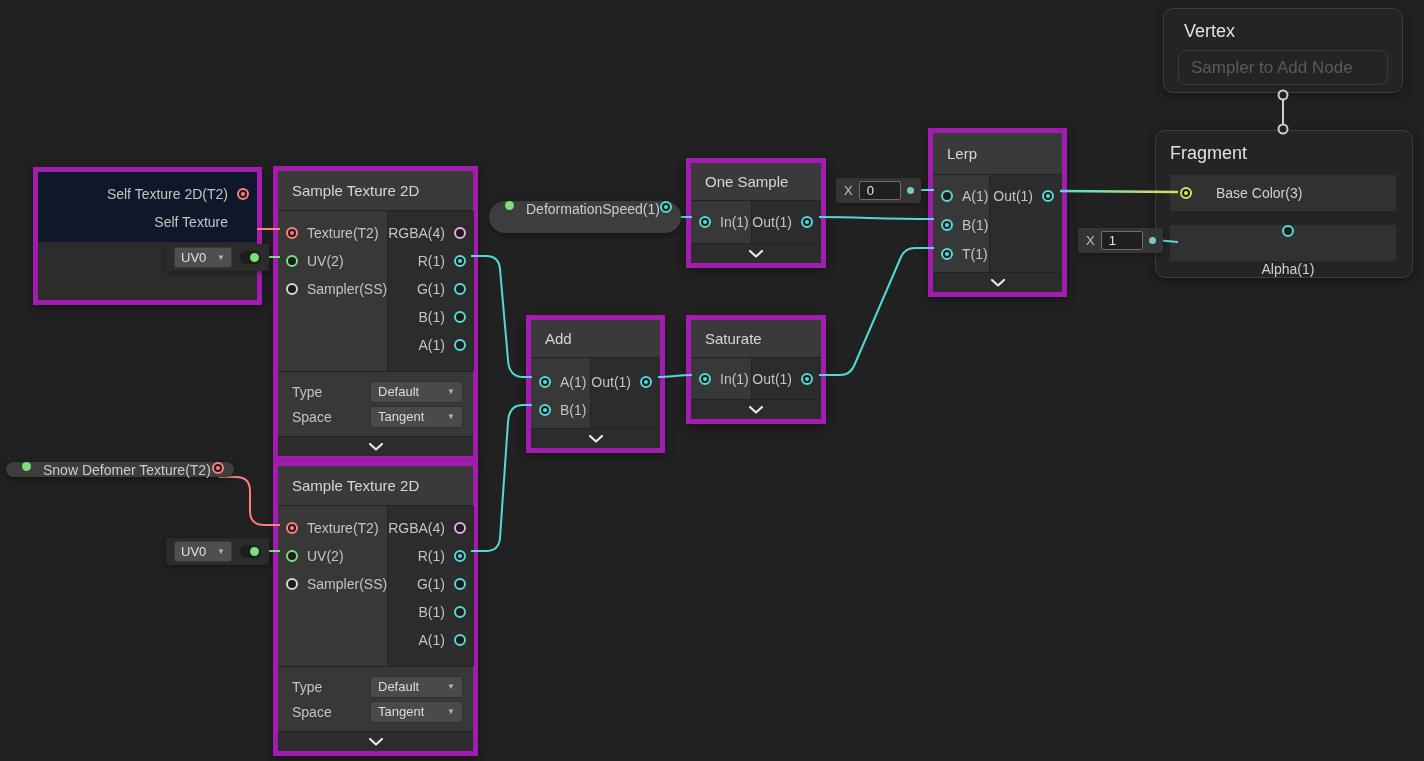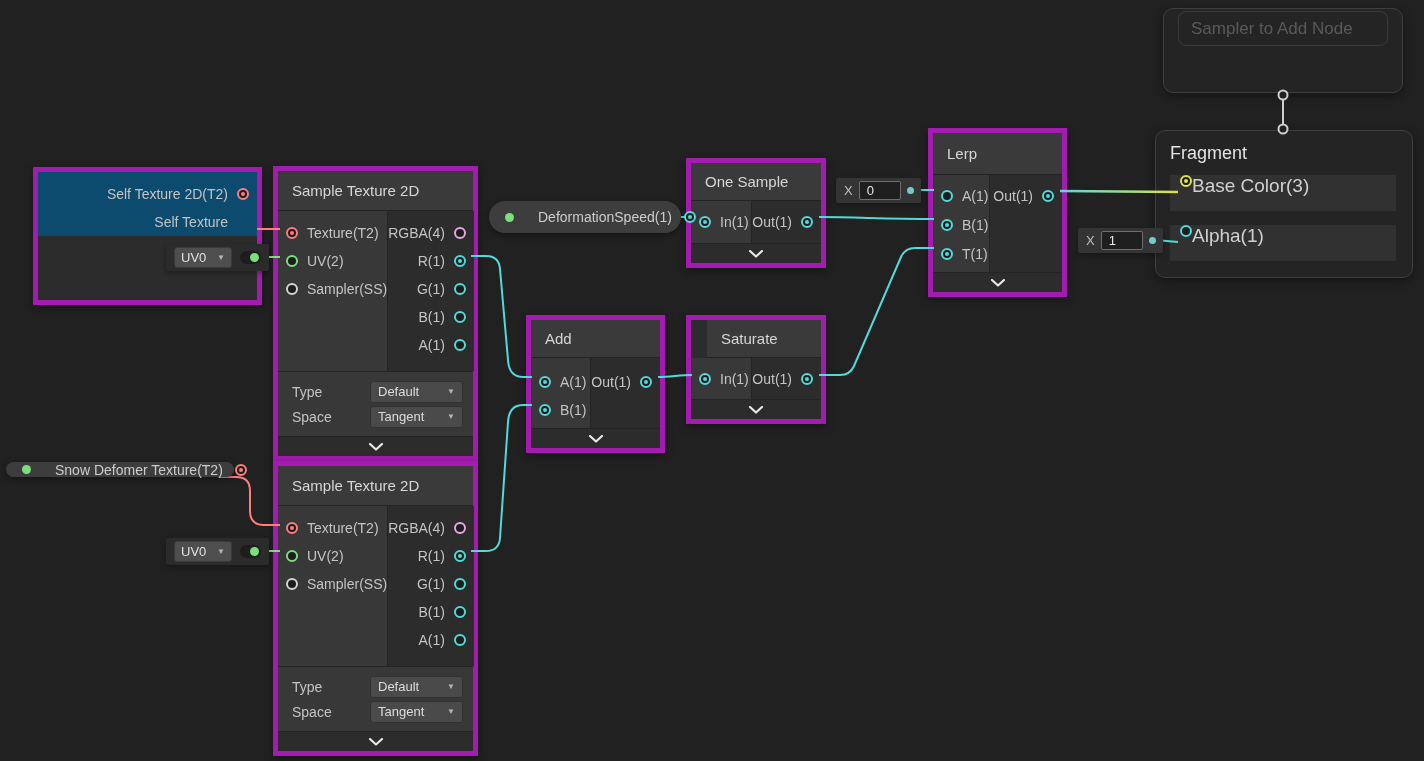--- a/index.html
+++ b/index.html
@@ -66,23 +66,22 @@
   .dd-arrow { font-size:8px; color:#b5b5b5; }
   .collapse {
     height:20px; background:#2c2c2c; border-top:1px solid #242424;
     display:flex; align-items:center; justify-content:center;
   }
 
   
   .pill {
     position:absolute; z-index:30;
     background:#3d3d3d; border-radius:16px;
-    display:flex; align-items:center;
+    display:flex; align-items:flex-start;
     box-shadow:0 2px 6px rgba(0,0,0,.4);
-    gap:12px;
   }
   .pill .dot { width:9px; height:9px; border-radius:50%; background:var(--green); margin:0 12px 0 16px; flex:0 0 9px; }
   .pill .plabel { font-size:14px; color:#cccccc; flex:1; white-space:nowrap; }
   .pill .port { margin-right:10px; }
 
   
   .fwidget {
     position:absolute; z-index:30;
     background:#2b2b2b; border-radius:2px;
     display:flex; align-items:center; gap:8px;
@@ -117,22 +116,22 @@
   }
   .master-title { font-size:18px; color:#e2e2e2; padding:12px 20px 6px 20px; }
   .hint-box {
     margin:2px 14px; height:35px;
     border:1px solid #3a3a3a; border-radius:8px;
     display:flex; align-items:center; padding:0 12px;
     font-size:17px; color:#5a5a5a; white-space:nowrap; overflow:hidden;
   }
   .block-row {
     position:absolute; left:14px; right:16px; height:36px;
-    background:#313131; display:flex; gap:0;
-    padding-left:10px; font-size:19px; color:#d0d0d0;
+    background:#313131; display:flex; align-items:center; gap:24px;
+    padding-left:10px; font-size:14px; color:#d0d0d0;
   }
 
   
   #wires { position:absolute; left:0; top:0; z-index:20; pointer-events:none; }
   #wires path, #wires line { pointer-events:stroke; }
 </style>
 </head>
 <body>
 
 <svg id="wires" width="1424" height="761" viewBox="0 0 1424 761">
@@ -154,21 +153,21 @@
   <path d="M1060,191 L1178,192" stroke="url(#g-cy)" stroke-width="2.5" fill="none"></path>
   <path d="M1155,240 L1178,242" stroke="#52d9d9" stroke-width="2" fill="none"></path>
   <path d="M219,477 H236 Q250,477 250,491 V511 Q250,525 264,525 H280" stroke="#ff7d7d" stroke-width="2" fill="none"></path>
   <path d="M263,551 H280" stroke="#7be07b" stroke-width="2" fill="none"></path>
   <line x1="1283" y1="99" x2="1283" y2="125" stroke="#cfcfcf" stroke-width="2"></line>
   <circle cx="1283" cy="95" r="4.5" fill="#212121" stroke="#cfcfcf" stroke-width="2"></circle>
   <circle cx="1283" cy="129" r="4.5" fill="#212121" stroke="#cfcfcf" stroke-width="2"></circle>
 </svg>
 
 <div class="node" style="left:33px; top:167px; width:229px; height:138px;">
-  <div style="background:#0c4a6e; padding:8px 0 0 0;">
+  <div style="background:#0f172a; padding:8px 0 6px 0;">
     <div class="out-row">
       <span class="plabel">Self Texture 2D(T2)</span>
       <span class="port con c-red"></span>
     </div>
     <div class="out-row">
       <span class="plabel">Self Texture</span>
       <span class="port c-green" style="visibility:hidden;"></span>
     </div>
   </div>
 </div>
@@ -351,21 +350,21 @@
     </div>
   </div>
   <div class="collapse">
     <svg width="14" height="8" viewBox="0 0 14 8">
         <path d="M1 1 L7 6.5 L13 1" fill="none" stroke="#e8e8e8" stroke-width="2.2" stroke-linecap="round" stroke-linejoin="round"></path>
       </svg>
   </div>
 </div>
 
 <div class="node" style="left:686px; top:315px; width:140px;">
-  <div class="node-title" style="height:38px;margin-left:16px;">
+  <div class="node-title" style="height:38px;">
     <span>Saturate</span>
   </div>
   <div class="ports" style="height:41px;">
     <div class="in-col" style="width:67px; padding:0; display:flex; align-items:center;">
       <div class="in-row" style="height:41px;">
           <span class="port con c-cyan"></span>
           <span class="plabel">In(1)</span>
         </div>
     </div>
     <div class="out-col" style="padding:0; display:flex; align-items:center; justify-content:flex-end;">
@@ -453,26 +452,27 @@
   <span class="cdot"></span>
 </div>
 
 <div class="fwidget" style="left:1078px; top:228px; width:85px; height:25px; gap:6px; background:#343434;">
   <span class="xlabel">X</span>
   <input class="num-input" value="1" style="">
   <span class="cdot"></span>
 </div>
 
 <div class="master" style="left:1163px; top:8px; width:240px; height:85px;">
+  <div class="master-title">Vertex</div>
   <div class="hint-box">Sampler to Add Node</div>
 </div>
 
 <div class="master" style="left:1155px; top:130px; width:258px; height:148px;">
   <div class="master-title" style="padding:12px 14px 6px 14px;">Fragment</div>
   <div class="block-row" style="top:44px;">
     <span class="port con c-yellow"></span>
     <span>Base Color(3)</span>
   </div>
-  <div class="block-row" style="top:94px;">
+  <div class="block-row" style="top:94px;flex-direction:column;">
     <span class="port c-cyan"></span>
     <span>Alpha(1)</span>
   </div>
 </div>
 
 </body></html>

